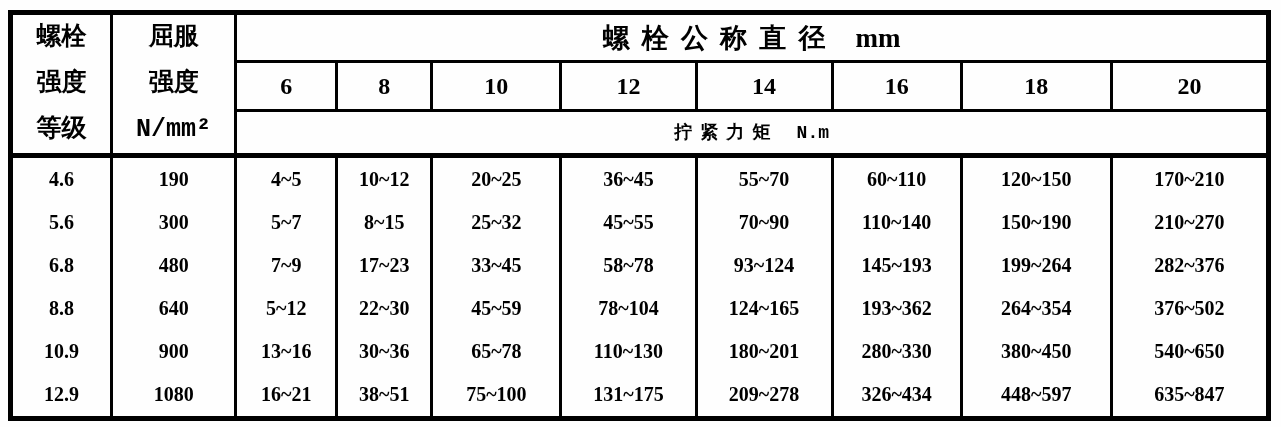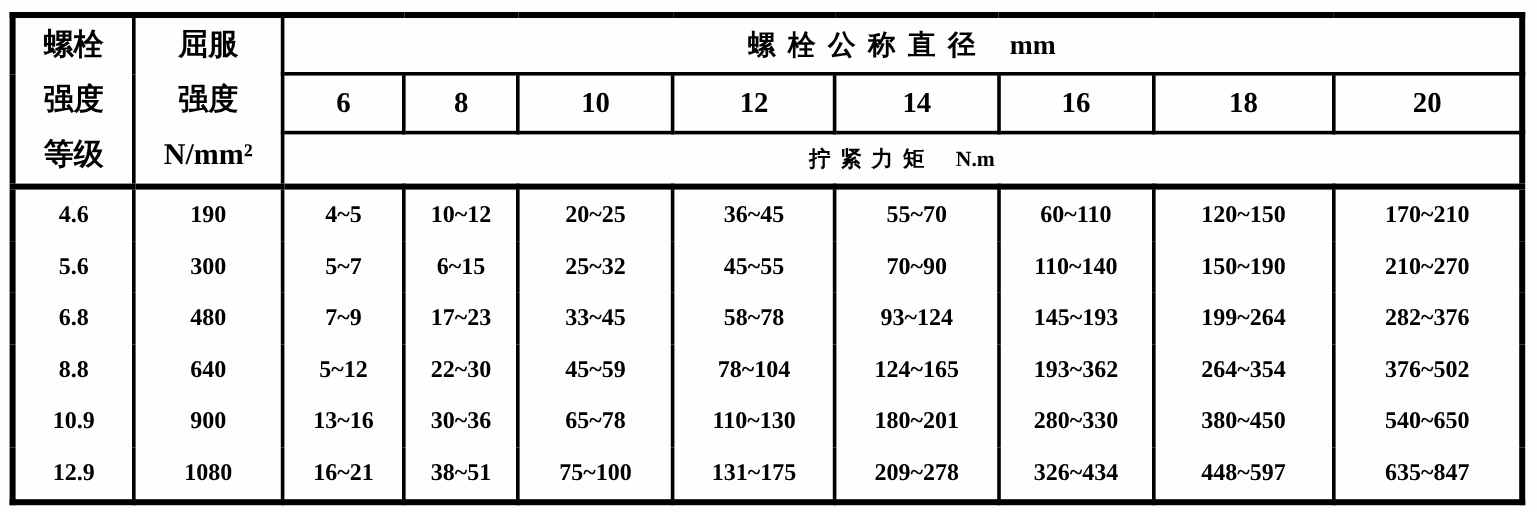--- a/index.html
+++ b/index.html
@@ -28,30 +28,30 @@
     background: #fefefe;
   }
   th, td {
     border: 3px solid #000;
     text-align: center;
     vertical-align: middle;
     padding: 0;
     overflow: hidden;
   }
   
-  tr.band-top th.group-head { height: 44px; font-size: 23px; }
+  tr.band-top th.group-head { height: 44px; font-size: 27px; }
   tr.band-dia th { height: 44px; font-size: 24px; }
   tr.band-torque th.group-head { height: 40px; font-size: 18px; }
   
   th.tall-head {
     font-size: 25px;
     line-height: 46px;
   }
   
-  th.hsep { border-bottom: 5px solid #000; }
+  th.hsep { border-bottom: 5px solid #000; font-family: Liberation Mono, monospace; }
   
   tbody td {
     border-top: none;
     border-bottom: none;
     height: 43px;
     font-size: 20px;
   }
   .spaced { letter-spacing: 0.45em; }
   .unit { letter-spacing: 0; margin-left: 18px; }
 </style>
@@ -114,21 +114,21 @@
         <td>36~45</td>
         <td>55~70</td>
         <td>60~110</td>
         <td>120~150</td>
         <td>170~210</td>
       </tr>
       <tr>
         <td>5.6</td>
         <td>300</td>
         <td>5~7</td>
-        <td>6~15</td>
+        <td>8~15</td>
         <td>25~32</td>
         <td>45~55</td>
         <td>70~90</td>
         <td>110~140</td>
         <td>150~190</td>
         <td>210~270</td>
       </tr>
       <tr>
         <td>6.8</td>
         <td>480</td>

